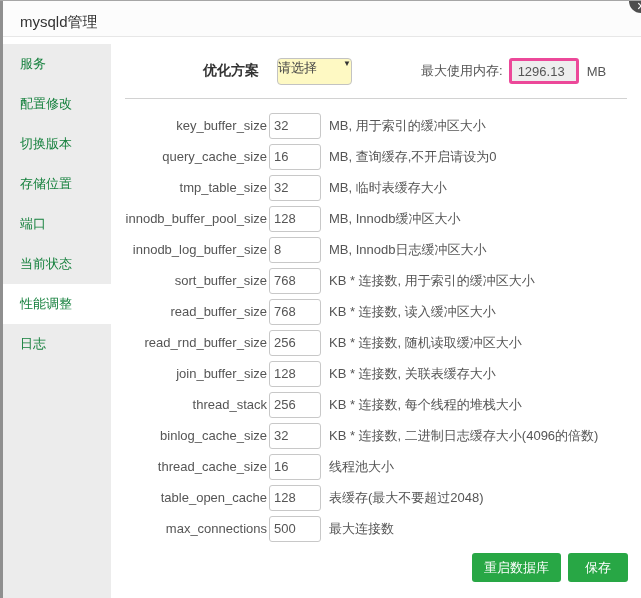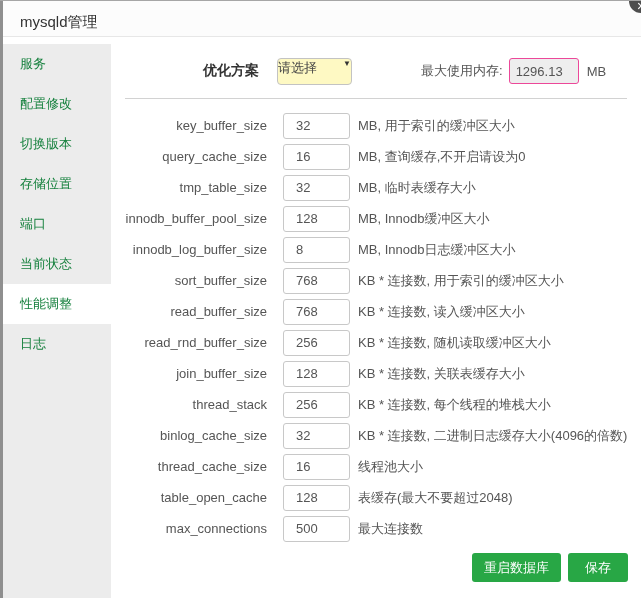--- a/index.html
+++ b/index.html
@@ -19,29 +19,29 @@
   .side-item.active { background:#fff; }
 
   .main { position:absolute; left:111px; top:43px; right:0; bottom:0; background:#fff; }
 
   .toolbar { position:absolute; left:0; right:0; top:0; height:54px; display:flex; align-items:center; }
   .plan-label { margin-left:92px; width:56px; text-align:right; font-weight:bold; font-size:14px; color:#333; white-space:nowrap; }
   .dropdown { margin-left:18px; width:75px; height:27px; background:#fef9c3; border:1px solid #c3c3c3; border-radius:4px; display:flex; align-items:flex-start; padding:0 0; cursor:pointer; }
   .dropdown .dd-text { flex:1; font-size:13px; color:#444; }
   .dropdown .dd-arrow { font-size:8px; color:#333; }
   .mem-label { margin-left:69px; font-size:13px; color:#555; white-space:nowrap; }
-  .mem-input { margin-left:6px; width:70px; height:26px; background:#eee; border:1px solid #ec4899; border-radius:3px; padding-left:6px; font-size:13px; color:#555; font-family:"Liberation Sans","DejaVu Sans",sans-serif; }
+  .mem-input { margin-left:6px; width:70px; height:26px; background:#eee; border:3px solid #ec4899; border-radius:3px; padding-left:6px; font-size:13px; color:#555; font-family:"Liberation Sans","DejaVu Sans",sans-serif; }
   .mem-unit { margin-left:8px; font-size:13px; color:#555; }
 
   .separator { position:absolute; left:14px; top:54px; width:502px; height:1px; background:#d2d2d2; }
 
   .rows { position:absolute; left:0; right:0; top:66px; }
   .form-row { display:flex; align-items:center; height:31px; }
   .form-row label { flex:0 0 156px; text-align:right; font-size:13px; color:#555; white-space:nowrap; }
-  .form-row input { margin-left:16px; width:67px; height:26px; border:1px solid #c8c8c8; border-radius:3px; padding-left:12px; font-size:13px; color:#555; font-family:"Liberation Sans","DejaVu Sans",sans-serif; }
+  .form-row input { margin-left:2px; width:52px; height:26px; border:1px solid #c8c8c8; border-radius:3px; padding-left:4px; font-size:13px; color:#555; font-family:"Liberation Sans","DejaVu Sans",sans-serif; }
   .form-row .desc { margin-left:8px; font-size:13px; color:#555; white-space:nowrap; }
 
   .actions { position:absolute; right:13px; top:509px; display:flex; gap:7px; }
   .btn { height:29px; border:none; border-radius:3px; color:#fff; font-size:13px; cursor:pointer; font-family:"Liberation Sans","DejaVu Sans",sans-serif; }
   .btn-restart { min-width:86px; padding:0 12px; }
   .btn-save { min-width:60px; padding:0 16px; }
 </style>
 </head>
 <body>
 

